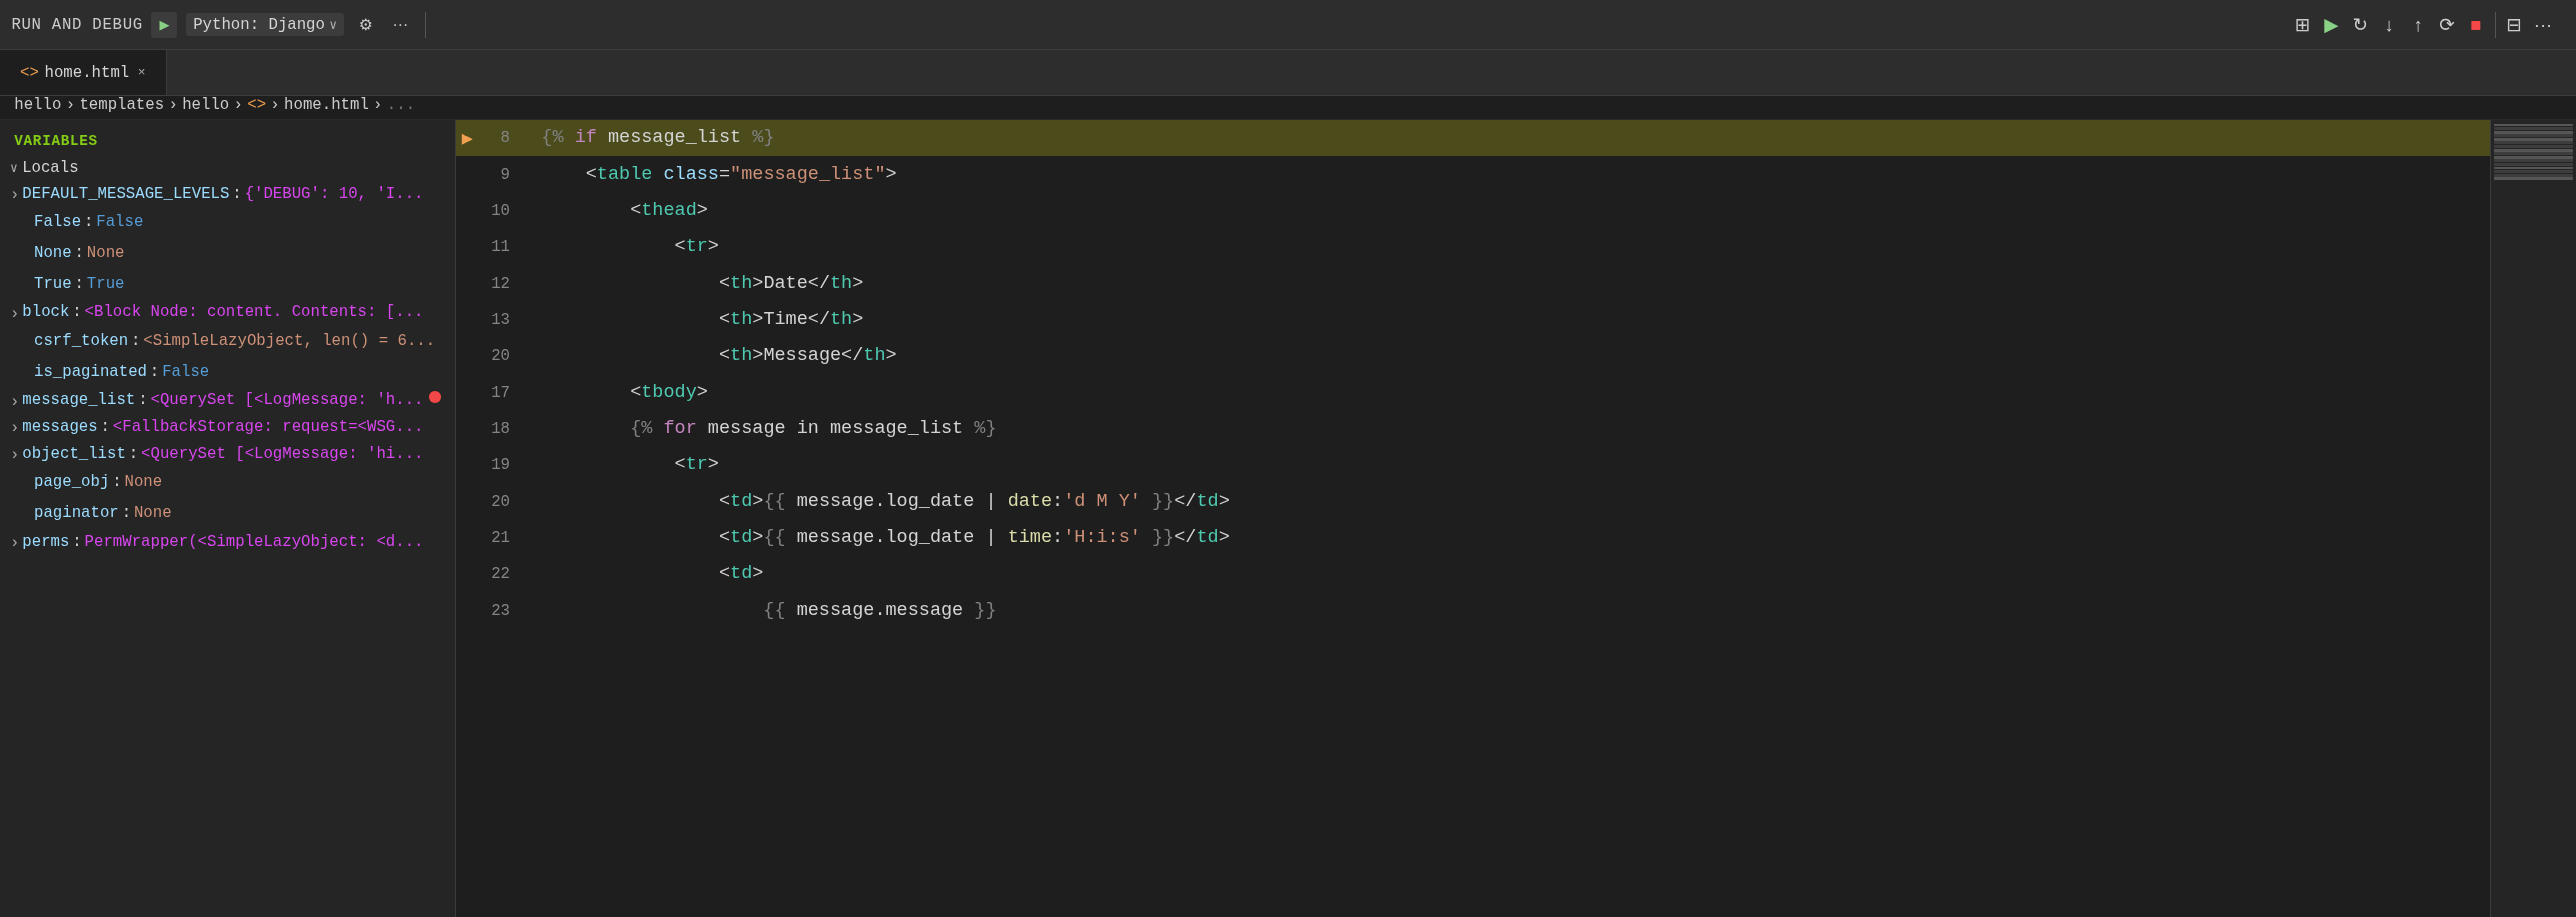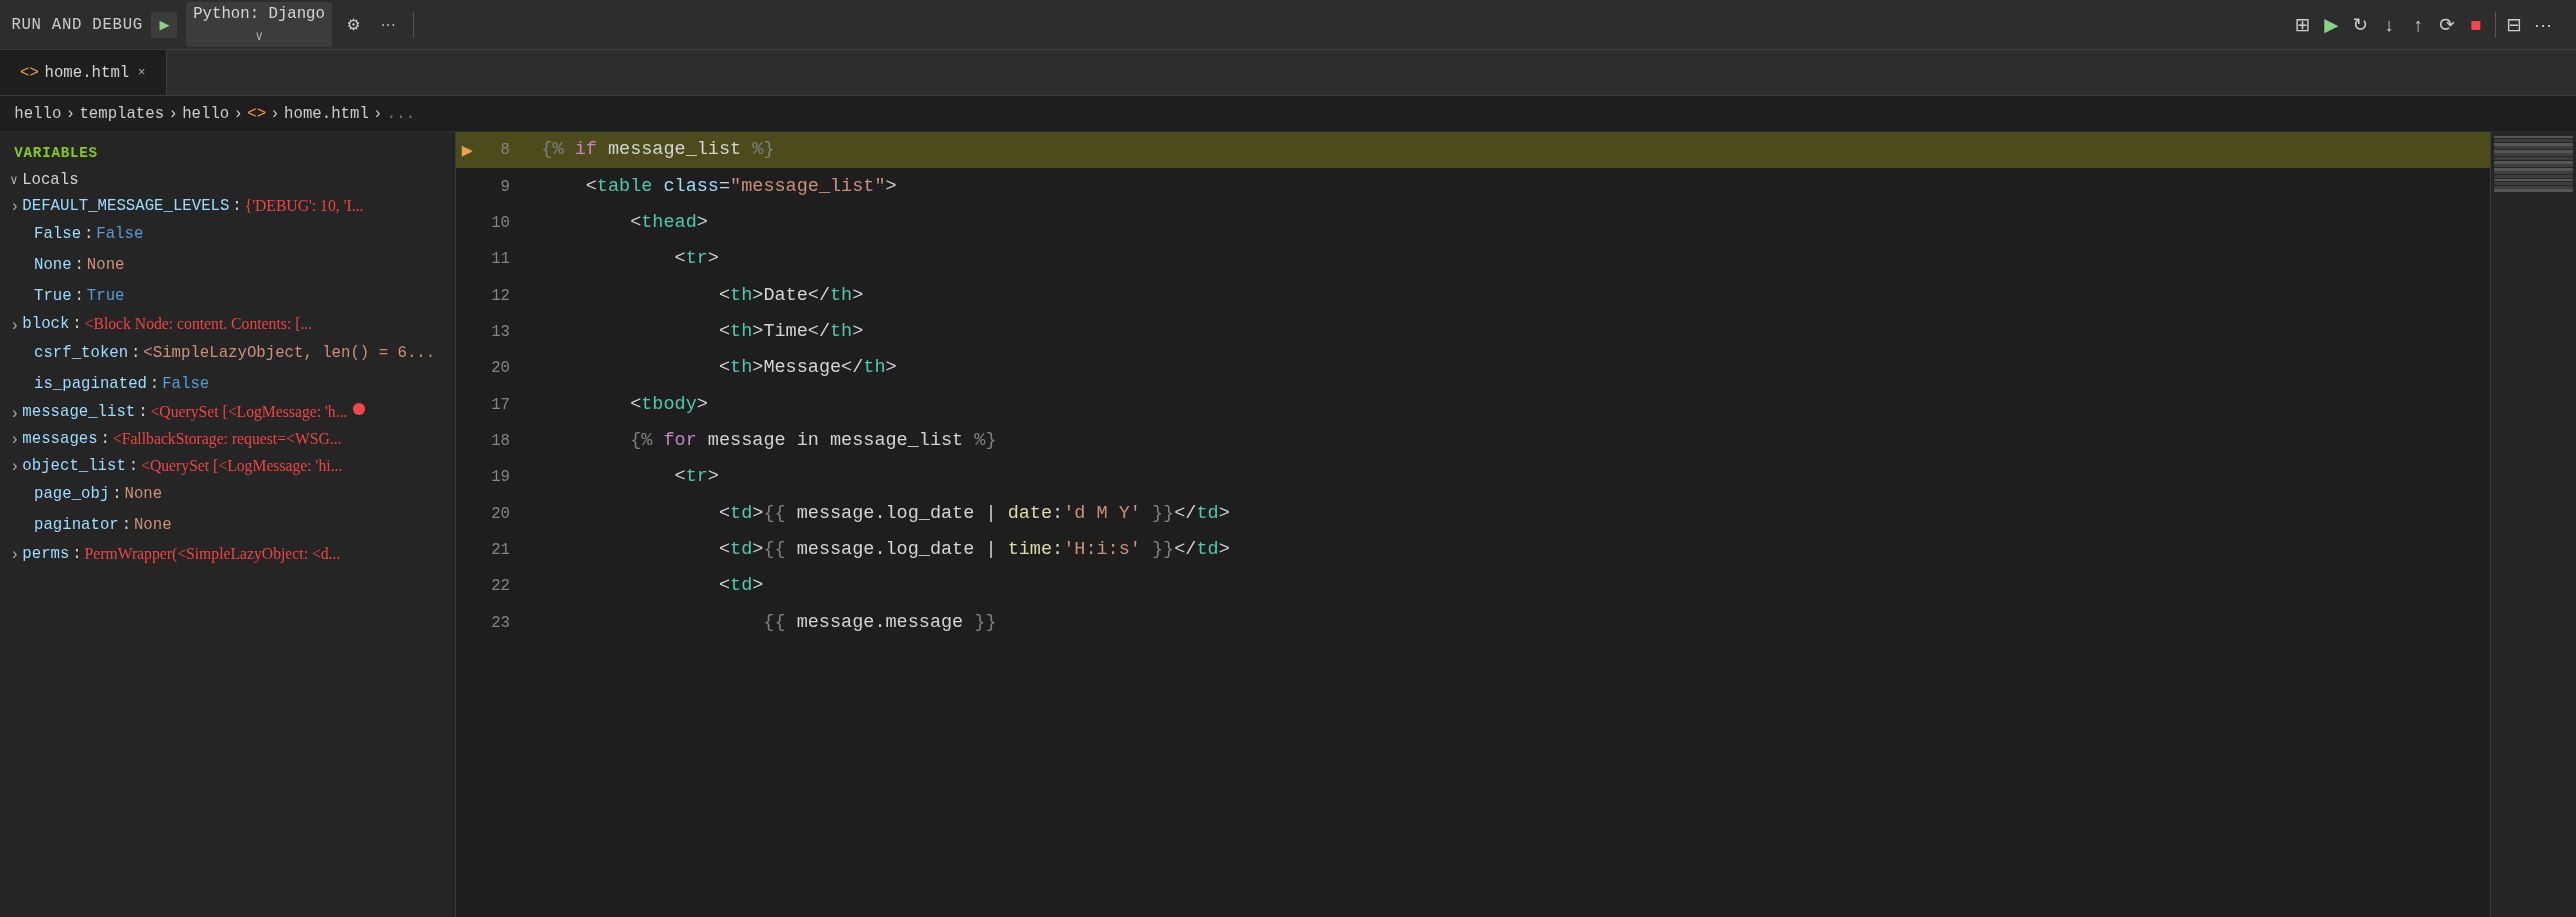--- a/index.html
+++ b/index.html
@@ -45,21 +45,20 @@
       font-size: 13px;
     }
     .config-selector {
       display: flex; align-items: center; gap: 4.3px;
       background: #3c3c3c;
       border-radius: 2.9px;
       padding: 2.9px 7.1px;
       cursor: pointer;
       color: #d4d4d4;
       font-size: 15.7px;
-      flex-direction: column;
     }
     .config-chevron { color: #aaa; font-size: 13px; }
     .icon-btn {
       width: 26px; height: 26px;
       background: transparent;
       border: none; cursor: pointer;
       color: #cccccc;
       font-size: 15.7px;
       display: flex; align-items: center; justify-content: center;
       border-radius: 2.9px;
@@ -98,23 +97,23 @@
     .toolbar-right {
       display: flex; align-items: center;
       margin-left: auto;
       gap: 2.9px;
       padding-right: 8.6px;
     }
     .toolbar-right .icon-btn { font-size: 18.5px; }
 
     
     .breadcrumb-bar {
-      display: flex; align-items: center;
+      display: flex; 
       background: #1e1e1e;
-      height: 36px;
+      height: 24px;
       padding: 0 14.3px;
       border-bottom: 0.7px solid #2a2a2a;
       flex-shrink: 0;
       font-size: 15.7px;
       color: #aaaaaa;
     }
     .breadcrumb-bar span { color: #cccccc; }
     .breadcrumb-sep { margin: 0 4.3px; color: #777; }
 
     
@@ -164,21 +163,21 @@
     .var-value.blue { color: #569cd6; }
     .var-expand-row {
       display: flex; align-items: flex-start;
       padding: 3.6px 10px;
       font-size: 15.7px;
       cursor: pointer;
     }
     .var-expand-row .chevron { color: #aaa; margin-right: 2.9px; margin-top: 1.4px; }
     .expand-name { color: #9cdcfe; }
     .expand-colon { color: #d4d4d4; margin: 0 2.9px; }
-    .expand-value { color: #ef4444; font-family: Liberation Serif, serif; }
+    .expand-value { color: #d946ef; }
 
     
     .editor {
       flex: 1;
       overflow-y: auto;
       background: #1e1e1e;
       display: flex;
       flex-direction: column;
     }
     .code-area {

